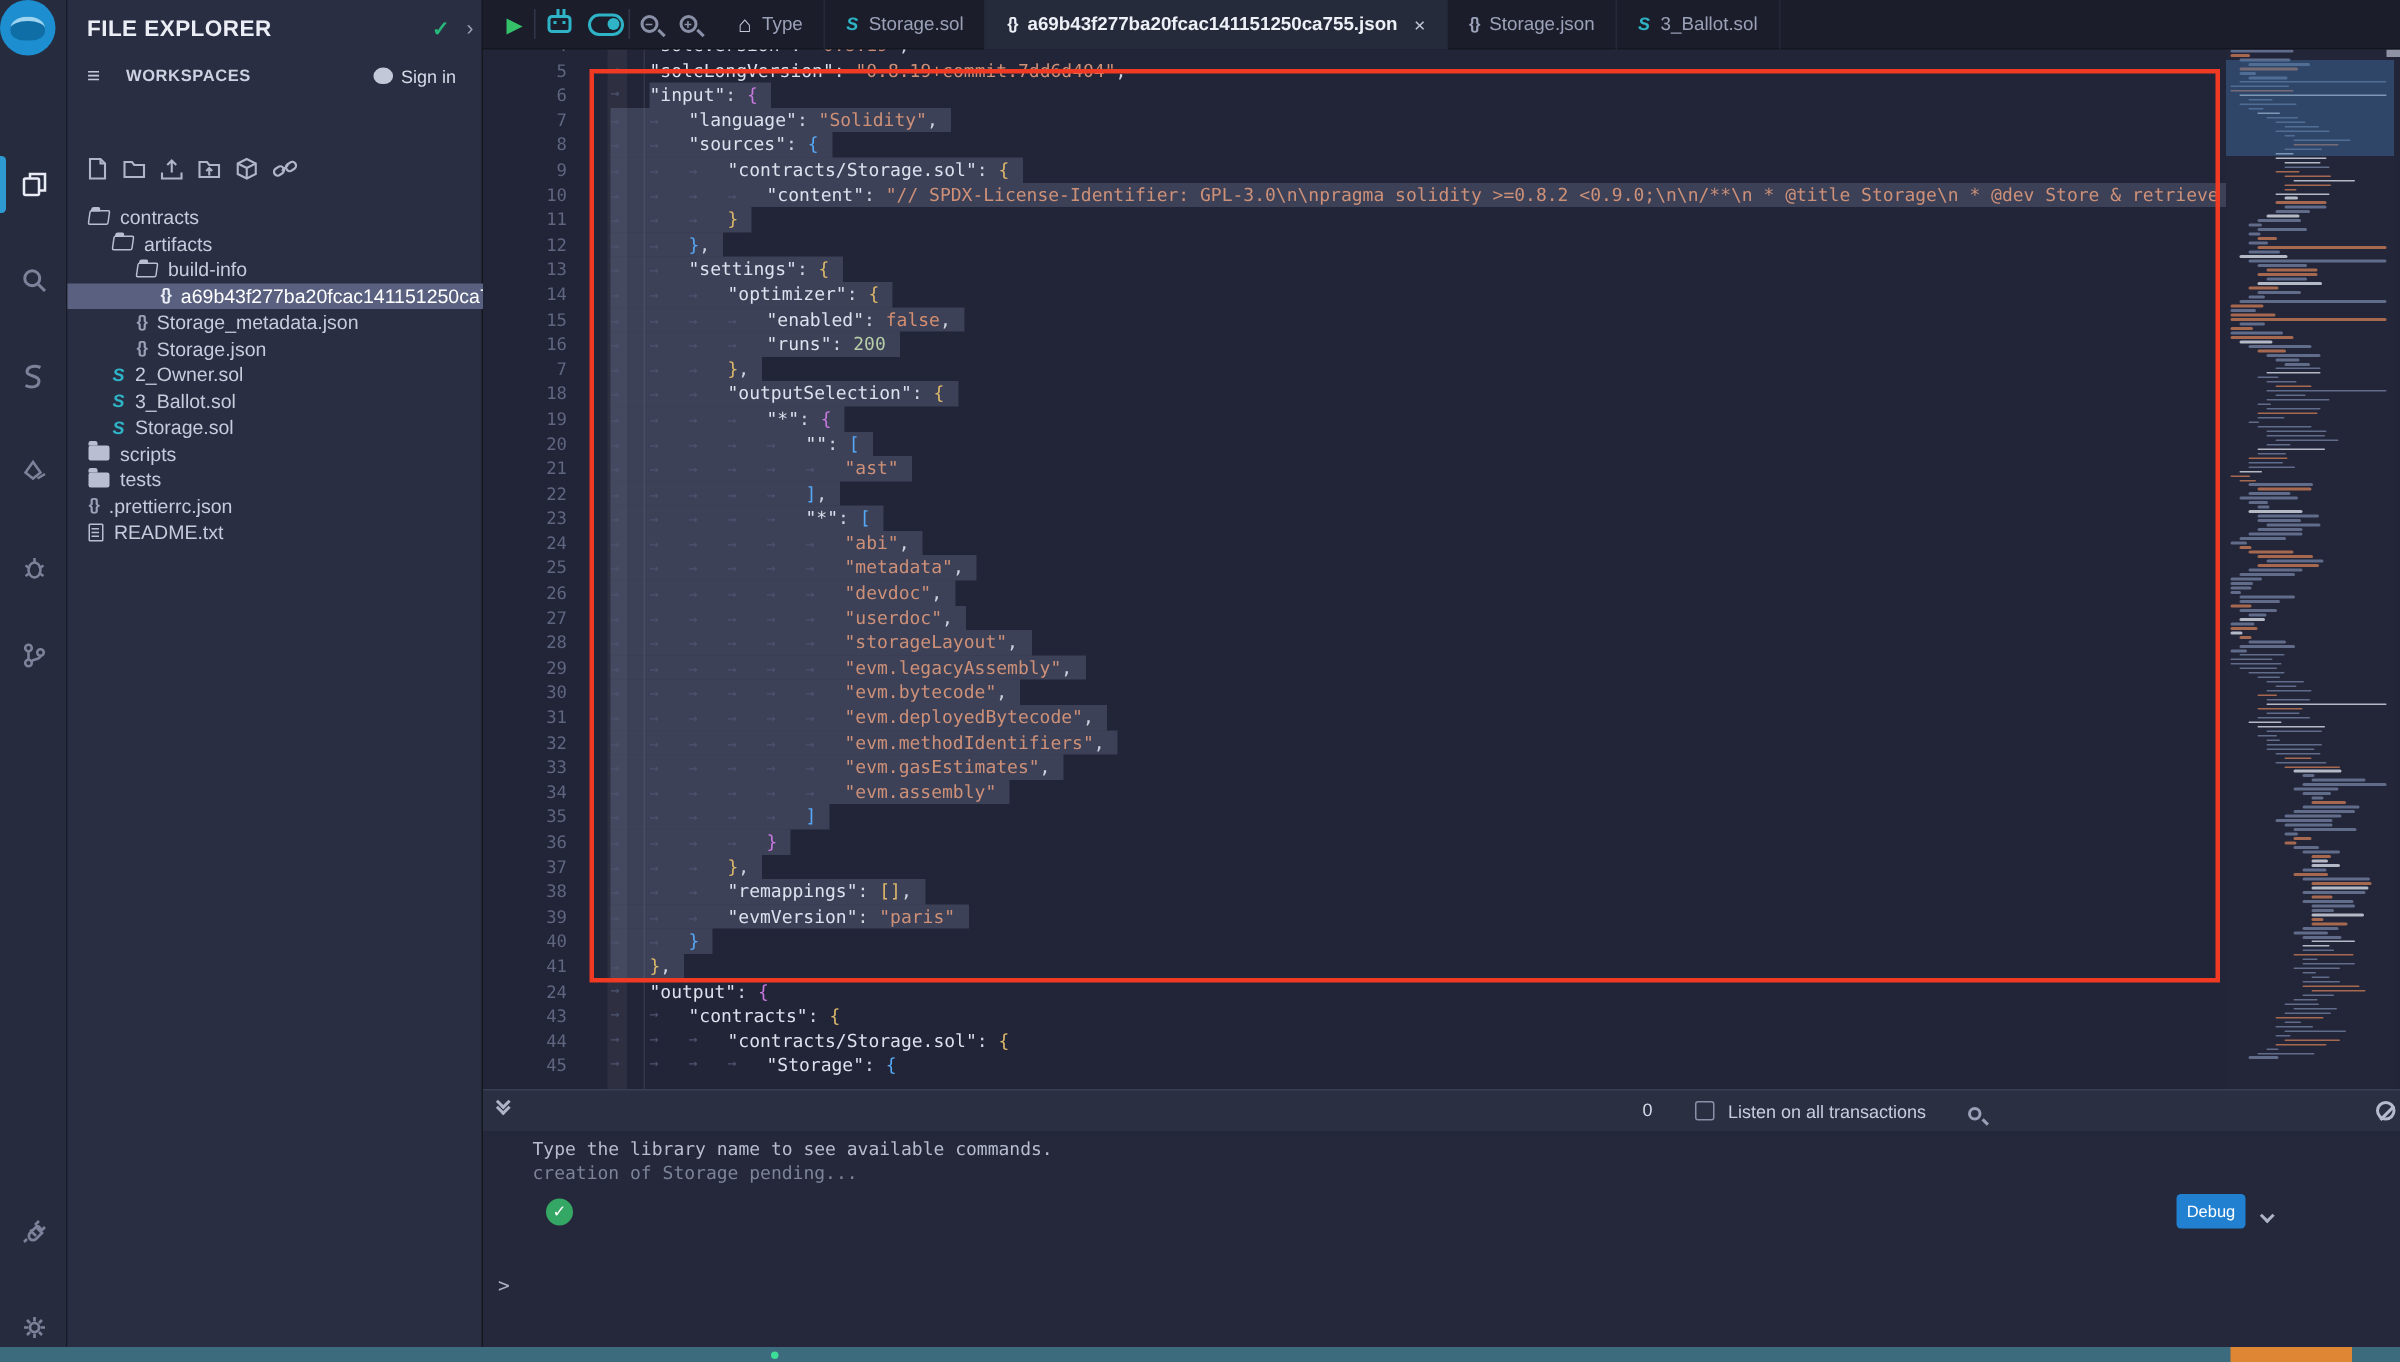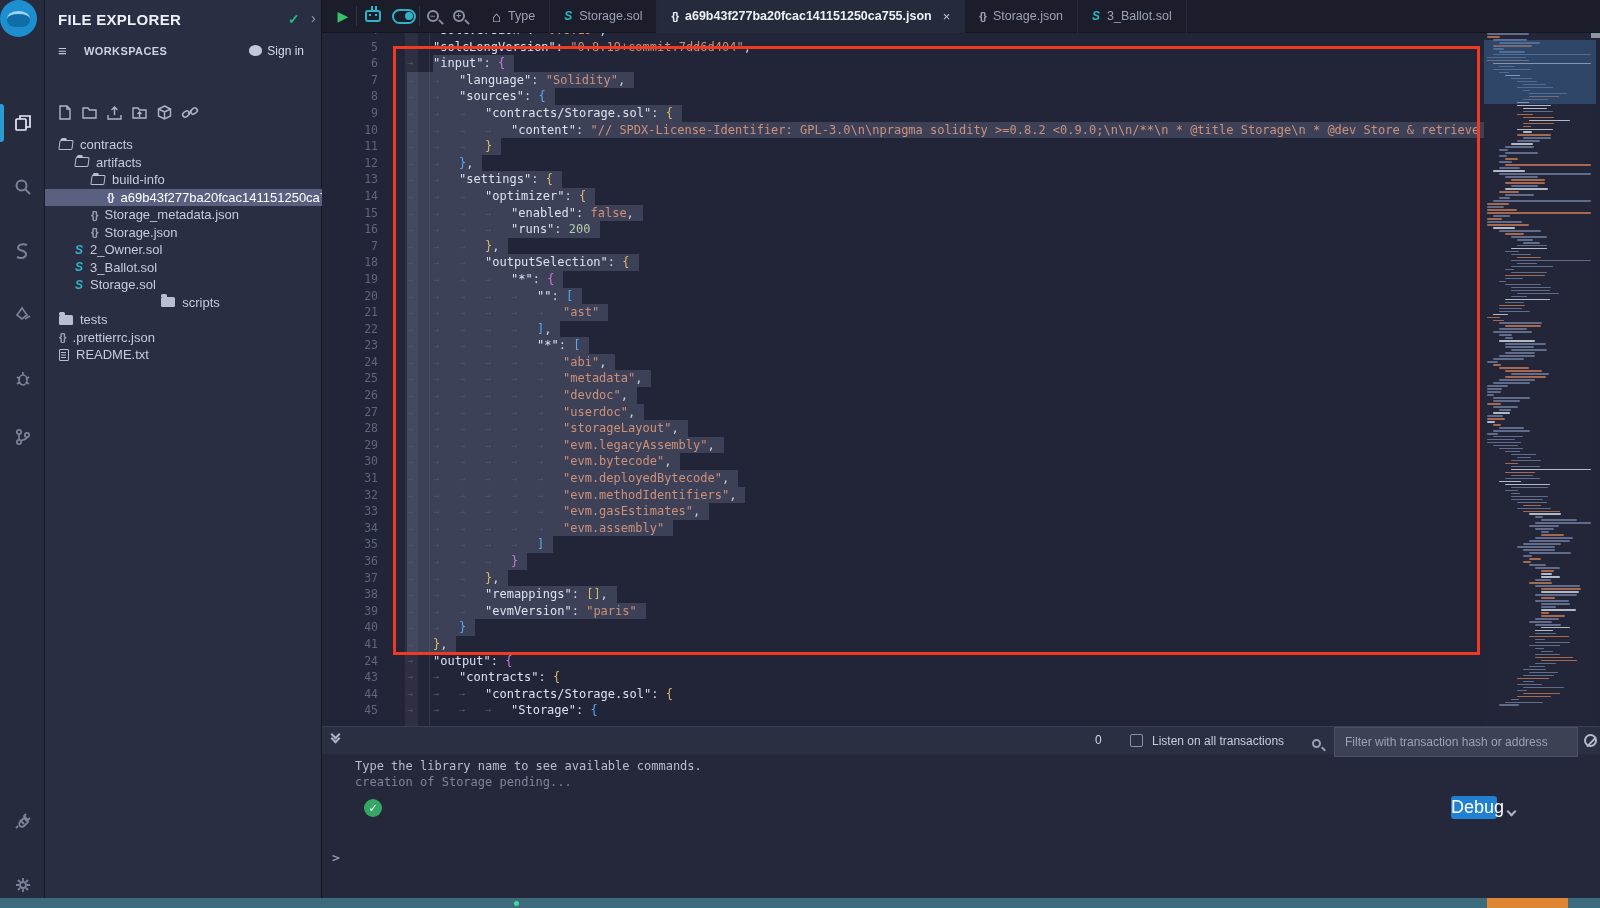--- a/index.html
+++ b/index.html
@@ -106,21 +106,21 @@
   #filter-input::placeholder { color:#9ca3b8; }
   #ban-ico { position:absolute; left:1262px; top:7px; width:13px; height:13px; border:2px solid #b6bccc; border-radius:50%; }
   #ban-ico::after { content:""; position:absolute; left:-1px; top:4.5px; width:13px; height:2px; background:#b6bccc; transform:rotate(-45deg); }
   .term-line { position:absolute; left:33px; font-family:"DejaVu Sans Mono", monospace; font-size:12px; }
   #tl1 { top:33px; color:#b8bdce; }
   #tl2 { top:49px; color:#7e8498; }
   #tx-row { position:absolute; left:0; top:70px; width:1278px; height:26px; }
   #tx-check { position:absolute; left:42px; top:3px; width:18px; height:18px; border-radius:50%; background:#35a764; color:#fff; font-size:11px; text-align:center; line-height:18px; }
   #tx-text { position:absolute; left:76px; top:5px; font-family:"DejaVu Sans Mono", monospace; font-size:12px; color:#b4bac9; white-space:pre; }
   #tx-text b { color:#e6e9f2; }
-  #debug-btn { position:absolute; left:1129px; top:0px; width:46px; height:23px; background:#2180d0; color:#fff; font-size:18px; border:none; border-radius:3px; font-family:"Liberation Sans", sans-serif; }
+  #debug-btn { position:absolute; left:1129px; top:0px; width:46px; height:23px; background:#2180d0; color:#fff; font-size:11px; border:none; border-radius:3px; font-family:"Liberation Sans", sans-serif; }
   #debug-caret { position:absolute; left:1186px; top:5px; }
   #prompt { position:absolute; left:10px; top:124px; font-family:"DejaVu Sans Mono", monospace; font-size:13px; color:#aab0c2; }
 
   
   #statusbar { left:0; top:898px; width:1600px; height:10px; background:#3c6b7e; }
   #status-orange { position:absolute; left:1487px; top:0; width:81px; height:10px; background:#df8634; }
   #status-dot { position:absolute; left:514px; top:3px; width:5px; height:5px; border-radius:50%; background:#3ddc97; }
 
   svg { display:block; }
 </style>
@@ -261,21 +261,21 @@
           <span>2_Owner.sol</span>
         </div>
         <div class="trow" style="padding-left: 30px;">
           <span class="tico ico-sol">S</span>
           <span>3_Ballot.sol</span>
         </div>
         <div class="trow" style="padding-left: 30px;">
           <span class="tico ico-sol">S</span>
           <span>Storage.sol</span>
         </div>
-        <div class="trow" style="padding-left: 14px; justify-content: center;">
+        <div class="trow" style="padding-left: 14px;">
           <span class="tico ico-folder"></span>
           <span>scripts</span>
         </div>
         <div class="trow" style="padding-left: 14px;">
           <span class="tico ico-folder"></span>
           <span>tests</span>
         </div>
         <div class="trow" style="padding-left: 14px;">
           <span class="tico ico-json">{}</span>
           <span>.prettierrc.json</span>
@@ -615,21 +615,20 @@
   <div id="terminal" class="abs">
     <div id="term-head">
       <div id="collapse">
           <span class="chev"></span>
           <span class="chev"></span>
         </div>
       <span id="tx-badge">0</span>
       <span id="listen-box"></span>
       <span id="listen-label">Listen on all transactions</span>
       <span id="term-search"><span class="search-g"></span></span>
-      <input id="filter-input" placeholder="Filter with transaction hash or address" style="">
       <span id="ban-ico"></span>
     </div>
     <div class="term-line" id="tl1">Type the library name to see available commands.</div>
     <div class="term-line" id="tl2">creation of Storage pending...</div>
     <div id="tx-row">
       <span id="tx-check">✓</span>
       <button id="debug-btn">Debug</button>
       <span id="debug-caret"><span class="chev"></span></span>
     </div>
     <div id="prompt">&gt;</div>

